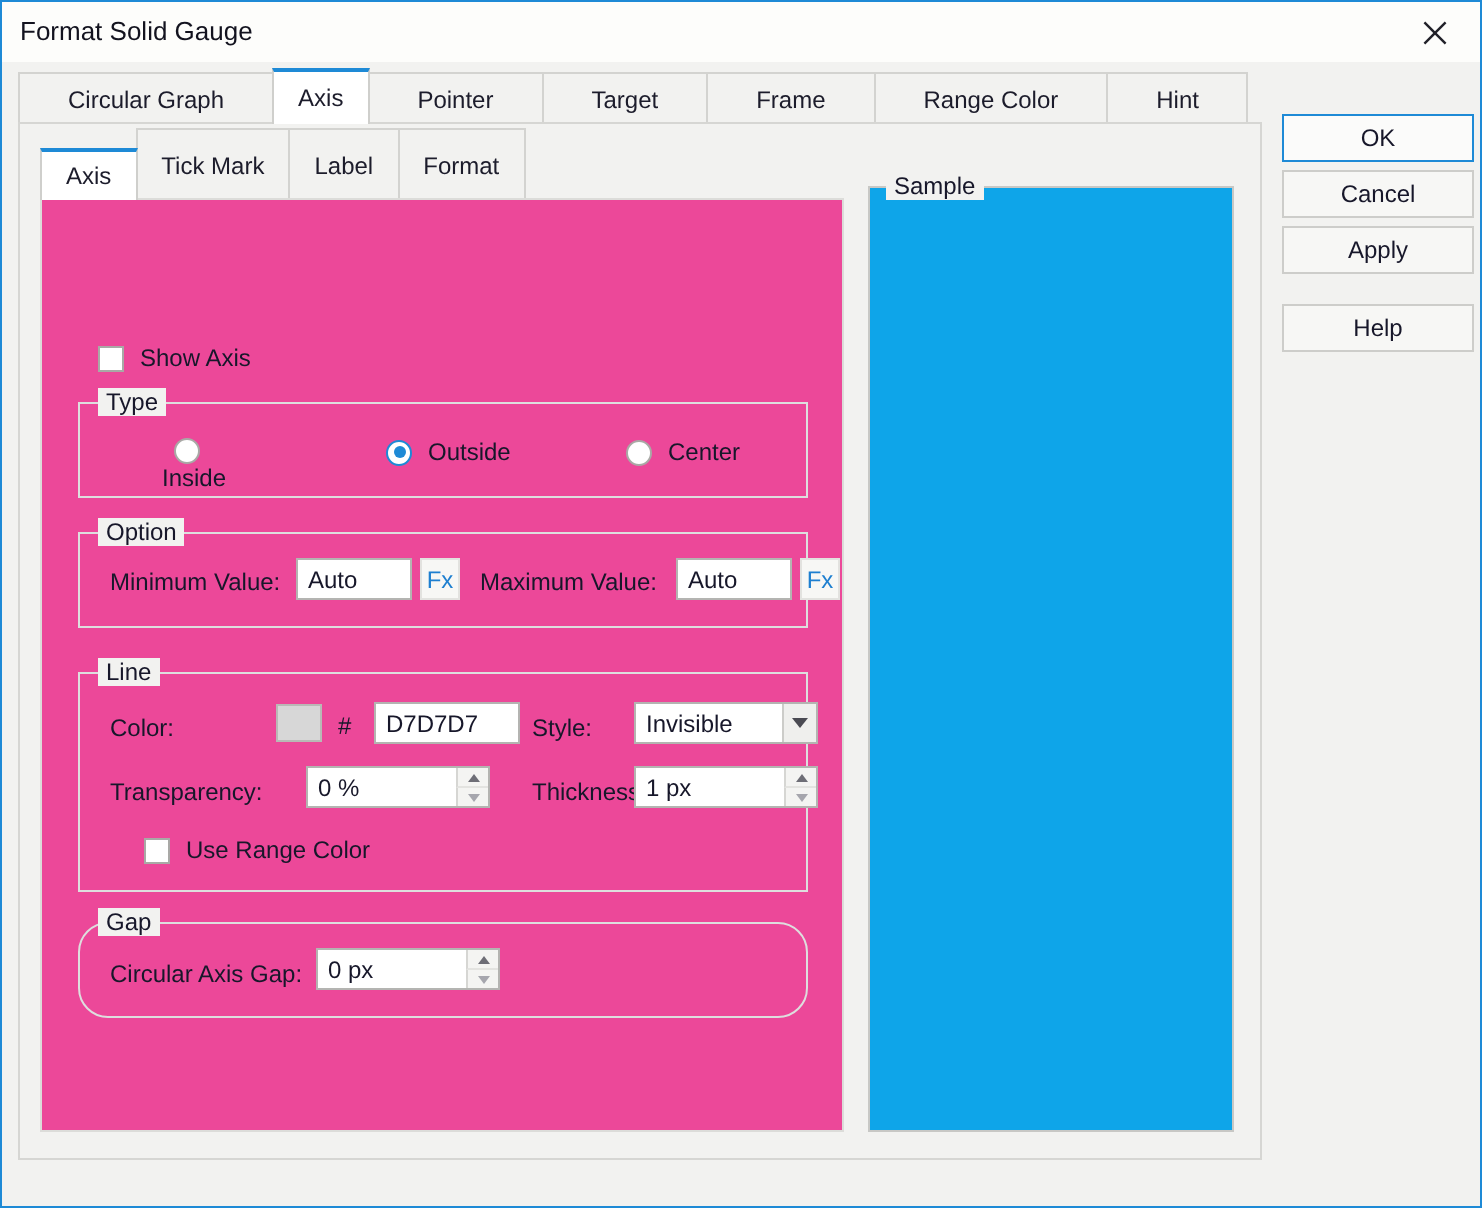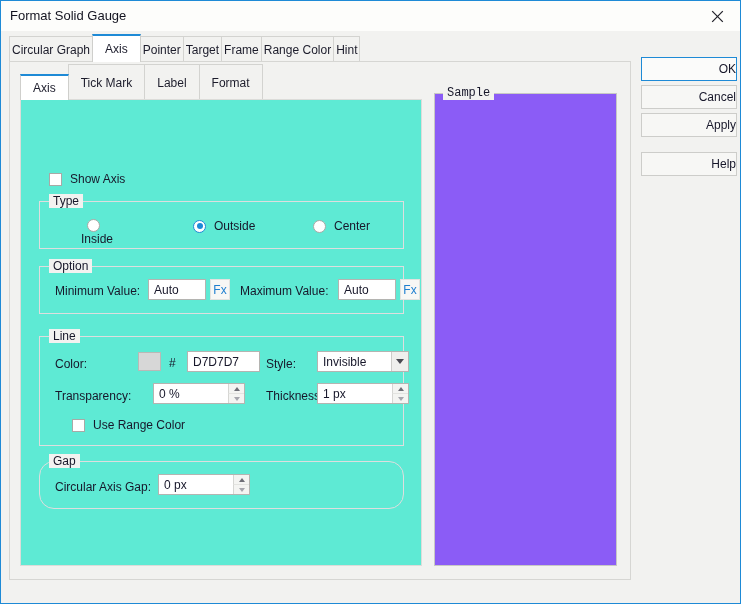--- a/index.html
+++ b/index.html
@@ -58,21 +58,21 @@
   .tabstrip {
     position: absolute;
     left: 8px; top: 33px;
     height: 28px;
     display: flex;
     align-items: flex-end;
   }
   .tab {
     position: relative;
     height: 26px;
-    padding: 0 2px;
+    padding: 0 24px;
     display: flex;
     align-items: center;
     box-sizing: border-box;
     border: 1px solid #d3d3d0;
     border-bottom: none;
     background: #f2f2f0;
     color: #1c1c2b;
     font-size: 12px;
     white-space: nowrap;
     margin-right: -1px;
@@ -132,21 +132,21 @@
   }
 
   
   .subpanel {
     position: absolute;
     left: 10px; top: 37px;
     width: 402px;
     height: 467px;
     box-sizing: border-box;
     border: 1px solid #dcdcd9;
-    background: #5eead4;
+    background: #ec4899;
   }
 
   
   .cb-row {
     position: absolute;
     display: flex;
     align-items: center;
   }
   .checkbox {
     width: 13px;
@@ -348,22 +348,21 @@
   }
 
   
   .sample-group {
     position: absolute;
     left: 432px; top: 90px;
     width: 183px;
     height: 473px;
     box-sizing: border-box;
     border: 1px solid #c8c8c5;
-    background: #8b5cf6;
-    font-family: Liberation Mono, monospace;
+    background: #0ea5e9;
   }
   .sample-title {
     position: absolute;
     top: -8px;
     left: 8px;
     padding: 0 4px;
     background: #f2f2f0;
     font-size: 12px;
     color: #17172a;
   }
@@ -374,21 +373,21 @@
     box-sizing: border-box;
     width: 96px;
     height: 24px;
     border: 1px solid #cdcdca;
     background: #f7f7f5;
     font-family: "Liberation Sans", sans-serif;
     font-size: 12px;
     color: #17172a;
     display: flex;
     align-items: center;
-    justify-content: flex-end;
+    justify-content: center;
     cursor: default;
   }
   .btn.primary {
     border: 1px solid #1e8ad6;
     background: #fbfbfa;
   }
 </style>
 </head>
 <body>
 

